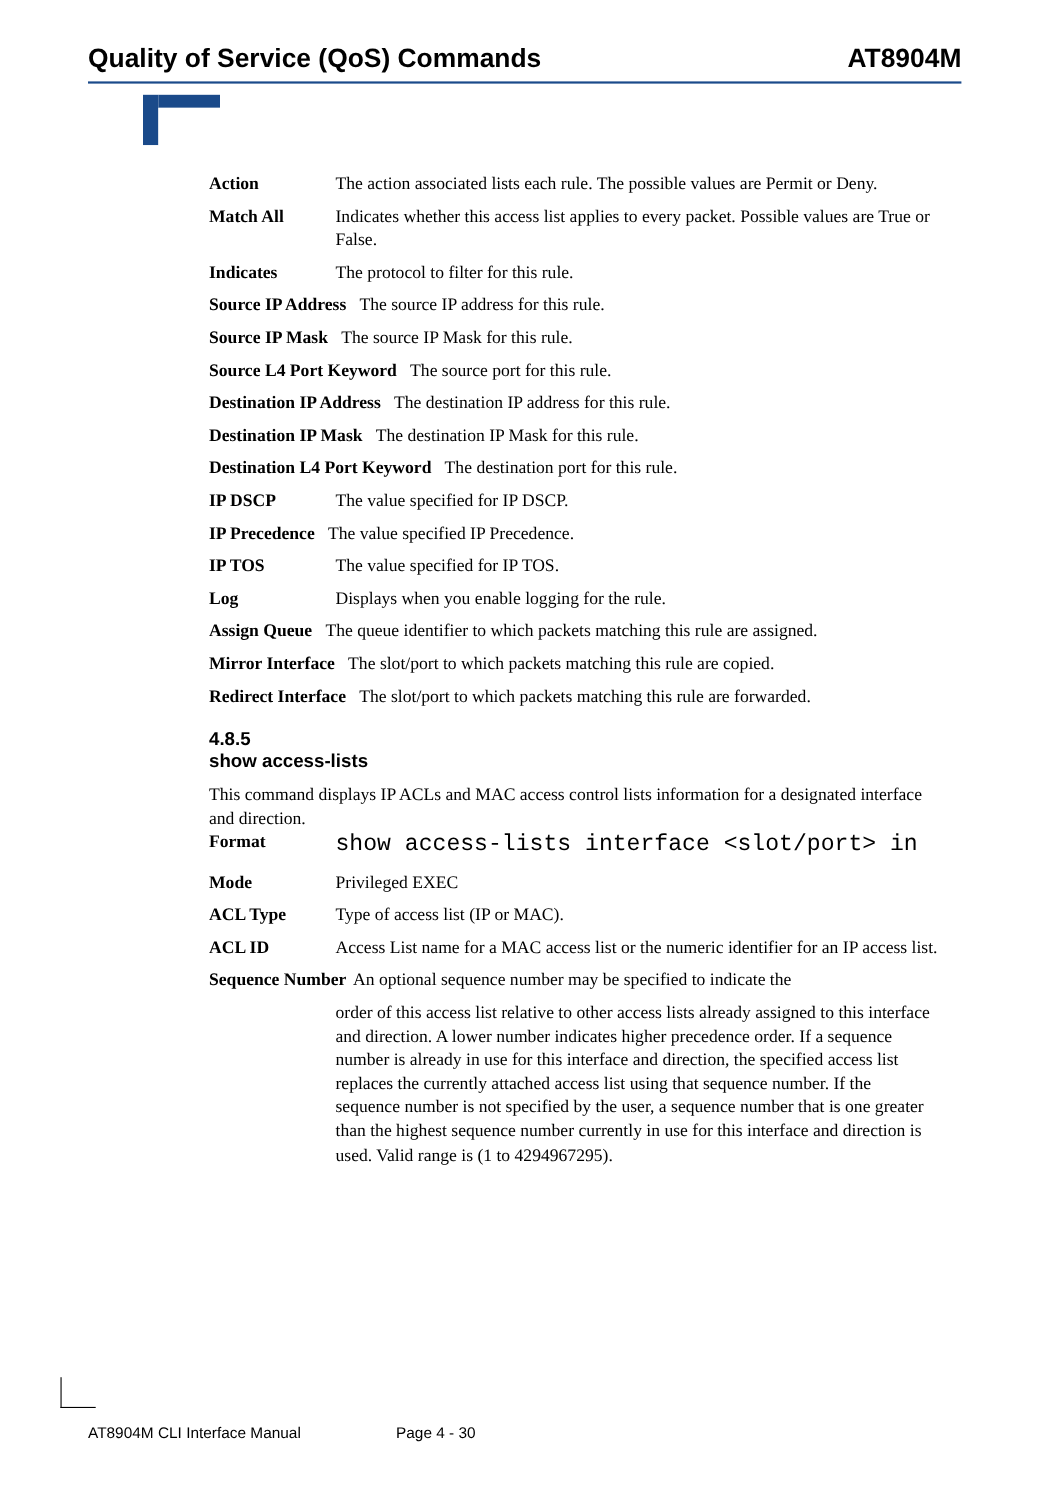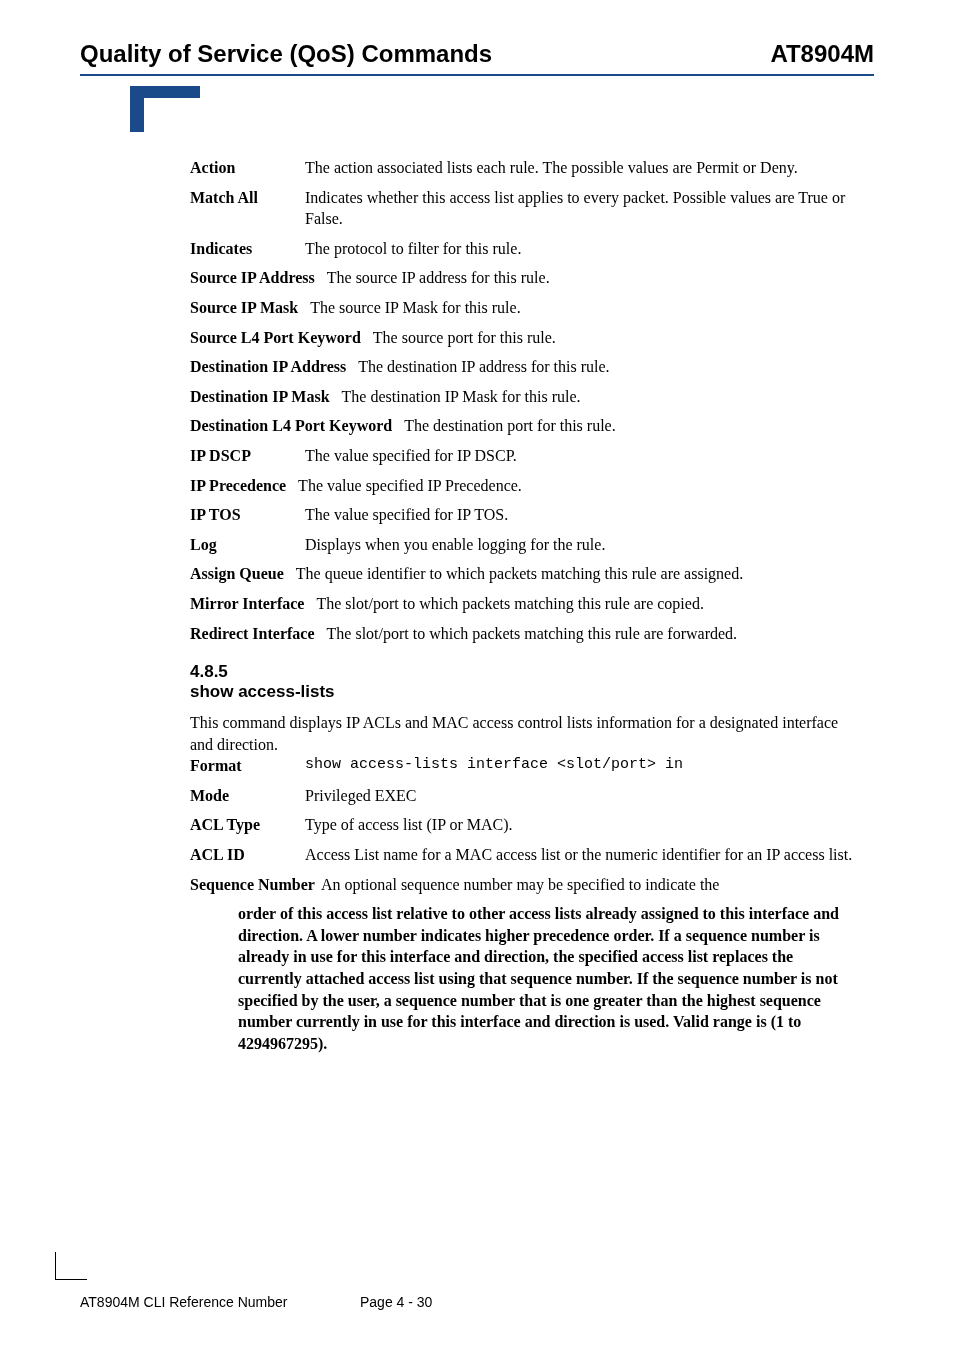--- a/index.html
+++ b/index.html
@@ -63,33 +63,32 @@
     width: 110px;
     margin-left: -110px;
   }
   .section-title { }
   .para {
     line-height: 1.35;
     margin-bottom: 0;
   }
   .mono {
     font-family: "Courier New", Courier, monospace;
-    font-size: 15px;
+    font-size: 21px;
   }
   .hanging {
     display: flex;
     margin-bottom: 8px;
     line-height: 1.35;
   }
   .hanging .dt { flex: 0 0 auto; padding-right: 6px; white-space: nowrap; }
   .hanging .dd { flex: 1; }
   .hanging-body {
-    margin-left: 48px;
-    line-height: 1.35;
-    font-weight: bold;
+    margin-left: 115px;
+    line-height: 1.35;
   }
   .footer {
     position: absolute;
     bottom: 40px;
     left: 80px;
     right: 80px;
     display: flex;
     font-size: 14px;
     font-family: Arial, Helvetica, sans-serif;
   }
@@ -236,15 +235,15 @@
       <div class="dd">An optional sequence number may be specified to indicate the</div>
     </div>
     <div class="hanging-body">order of this access list relative to other access lists already assigned to this interface and direction. A lower number indicates higher precedence order. If a sequence number is already in use for this interface and direction, the specified access list replaces the currently attached access list using that sequence number. If the sequence number is not specified by the user, a sequence number that is one greater than the highest sequence number currently in use for this interface and direction is used. Valid range is (1 to 4294967295).</div>
   </div>
 
 </div>
 
 <div class="crop-bl"></div>
 
 <div class="footer">
-  <span class="footer-left">AT8904M CLI Reference Number</span>
+  <span class="footer-left">AT8904M CLI Interface Manual</span>
   <span class="footer-center">Page 4 - 30</span>
 </div>
 
 </body></html>

